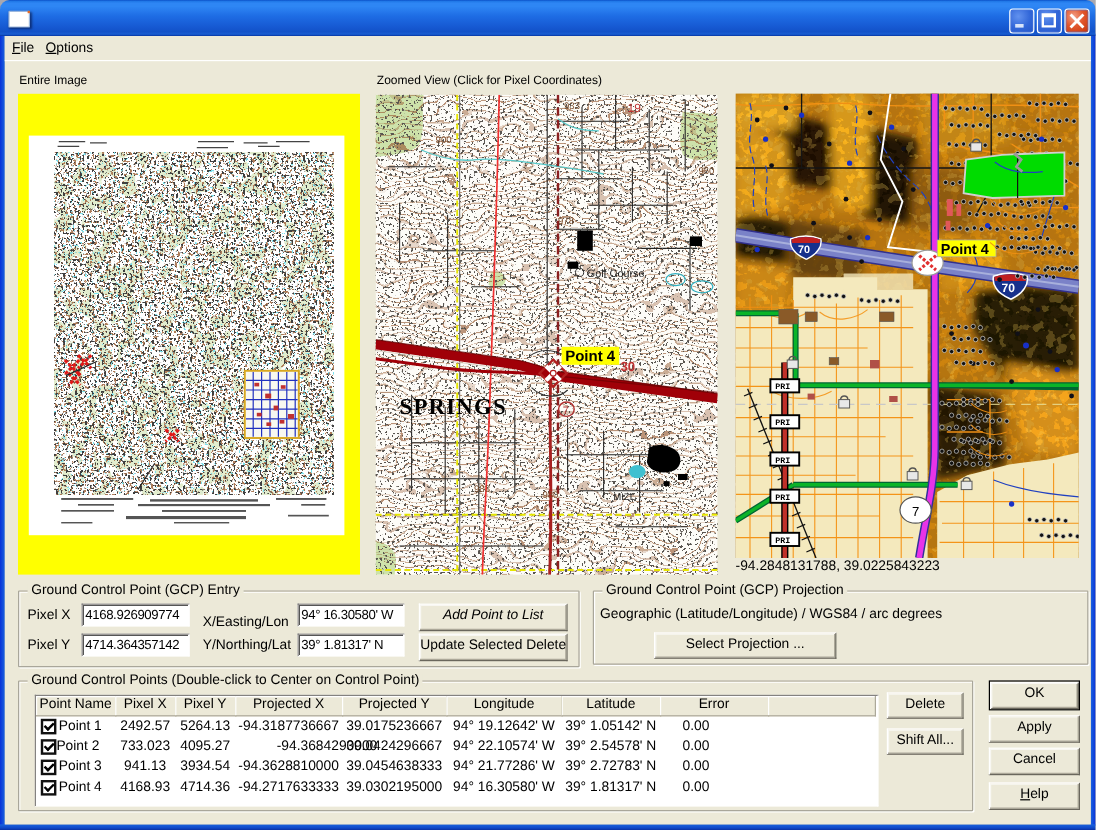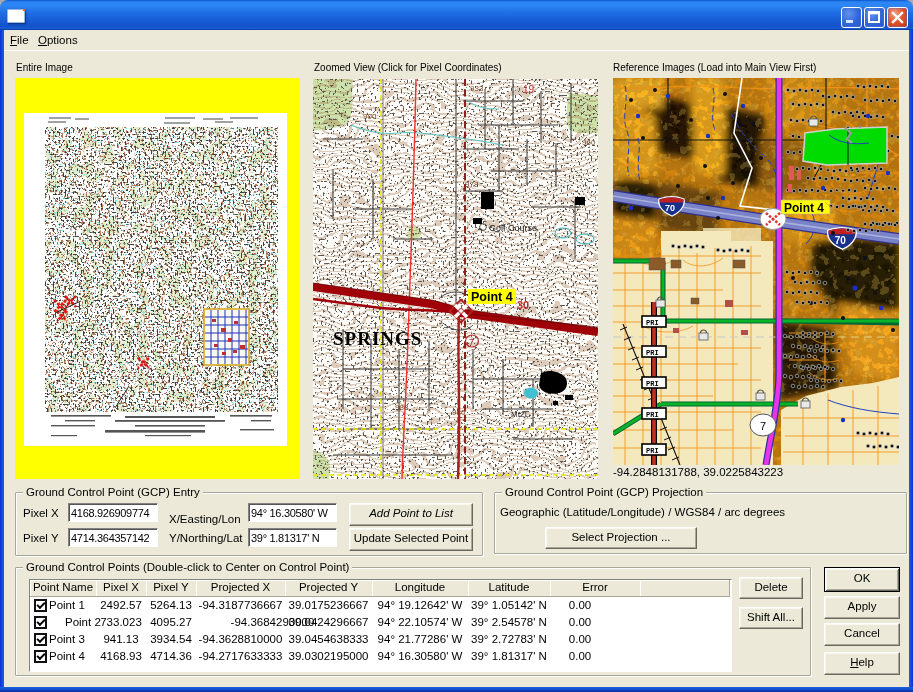--- a/index.html
+++ b/index.html
@@ -59,21 +59,20 @@
   <svg class="glyph" viewBox="0 0 19 19">
         <path d="M5 5l9 9M14 5l-9 9" stroke="#fff" stroke-width="2.4" stroke-linecap="square"></path>
       </svg>
     </div>
  <div class="abs" id="menubar"></div>
  <div class="menuitem" style="left:10px;top:34px;"><span style="text-decoration:underline">F</span>ile</div>
  <div class="menuitem" style="left:38px;top:34px;"><span style="text-decoration:underline">O</span>ptions</div>
 
  <div class="abs plabel" style="left:16px;top:62px;">Entire Image</div>
  <div class="abs plabel" style="left:314px;top:62px;">Zoomed View (Click for Pixel Coordinates)</div>
- <div class="abs plabel" style="left:613px;top:62px;">Reference Images (Load into Main View First)</div>
 
  <svg class="abs" style="left:15px;top:78px;" width="285" height="401">
  <defs>
   <filter id="p1g" x="0" y="0" width="1" height="1">
           <feTurbulence type="fractalNoise" baseFrequency="0.09 0.07" numOctaves="3" seed="11"></feTurbulence>
           <feColorMatrix type="matrix" values="0 0 0 0 0.76  0 0 0 0 0.85  0 0 0 0 0.62  12 12 12 0 -18.8"></feColorMatrix>
         </filter>
   <filter id="p1b" x="0" y="0" width="1" height="1">
           <feTurbulence type="fractalNoise" baseFrequency="0.45" numOctaves="2" seed="5"></feTurbulence>
           <feColorMatrix type="matrix" values="0 0 0 0 0.42  0 0 0 0 0.2  0 0 0 0 0.1  14 14 14 0 -23.2"></feColorMatrix>
@@ -511,21 +510,21 @@
  <div class="grouplabel" style="left:23px;top:486px;">Ground Control Point (GCP) Entry</div>
  <div class="abs xplabel" style="left:23px;top:507px;">Pixel X</div>
  <div class="abs tinput" style="left:68px;top:503px;width:86px;height:14px;">4168.926909774</div>
  <div class="abs xplabel" style="left:169px;top:513px;">X/Easting/Lon</div>
  <div class="abs tinput" style="left:248px;top:503px;width:85px;height:14px;">94° 16.30580' W</div>
  <div class="abs cbtn" style="left:349px;top:503px;width:122px;height:18px;padding-top:3px;font-style:italic;">Add Point to List</div>
  <div class="abs xplabel" style="left:23px;top:532px;">Pixel Y</div>
  <div class="abs tinput" style="left:68px;top:528px;width:86px;height:14px;">4714.364357142</div>
  <div class="abs xplabel" style="left:169px;top:532px;">Y/Northing/Lat</div>
  <div class="abs tinput" style="left:248px;top:528px;width:85px;height:14px;">39° 1.81317' N</div>
- <div class="abs cbtn" style="left:349px;top:528px;width:122px;height:18px;padding-top:3px;">Update Selected Point</div>
+ <div class="abs cbtn" style="left:349px;top:528px;width:122px;height:18px;padding-top:3px;">Update Selected Delete</div>
 
  <div class="abs groupbox" style="left:494px;top:492px;width:411px;height:60px;"></div>
  <div class="grouplabel" style="left:502px;top:486px;">Ground Control Point (GCP) Projection</div>
  <div class="abs xplabel" style="left:500px;top:506px;">Geographic (Latitude/Longitude) / WGS84 / arc degrees</div>
  <div class="abs cbtn" style="left:545px;top:527px;width:150px;height:17px;padding-top:3px;">Select Projection ...</div>
 
  <div class="abs groupbox" style="left:15px;top:567px;width:794px;height:107px;"></div>
  <div class="grouplabel" style="left:23px;top:561px;">Ground Control Points (Double-click to Center on Control Point)</div>
 
  <div class="abs" id="tablewrap" style="left:29px;top:579px;width:701px;height:91px;background:#fff;border-top:1px solid #848280;border-left:1px solid #848280;border-bottom:1px solid #fff;border-right:1px solid #fff;font-size:11.5px;">
@@ -544,21 +543,21 @@
    <span class="cell" style="left:66px;width:50px;">2492.57</span>
         <span class="cell" style="left:116px;width:50px;">5264.13</span>
    <span class="cell" style="left:166px;width:89px;">-94.3187736667</span>
         <span class="cell" style="left:255px;width:87px;">39.0175236667</span>
    <span class="cell" style="left:342px;width:96px;">94° 19.12642' W</span>
         <span class="cell" style="left:438px;width:82px;">39° 1.05142' N</span>
    <span class="cell" style="left:520px;width:60px;">0.00</span>
   </div>
   <div class="trow" style="top:34px;">
    <span class="cbx"></span>
-        <span class="cell" style="left:17px;width:49px;text-align:left;padding-left:18px;">Point 2</span>
+        <span class="cell" style="left:17px;width:49px;text-align:left;padding-left:0;">Point 2</span>
    <span class="cell" style="left:66px;width:50px;">733.023</span>
         <span class="cell" style="left:116px;width:50px;">4095.27</span>
    <span class="cell" style="left:170px;width:89px;margin-left:28px;">-94.3684290000</span>
         <span class="cell" style="left:255px;width:87px;">39.0424296667</span>
    <span class="cell" style="left:342px;width:96px;">94° 22.10574' W</span>
         <span class="cell" style="left:438px;width:82px;">39° 2.54578' N</span>
    <span class="cell" style="left:520px;width:60px;">0.00</span>
   </div>
   <div class="trow" style="top:51px;">
    <span class="cbx"></span>

